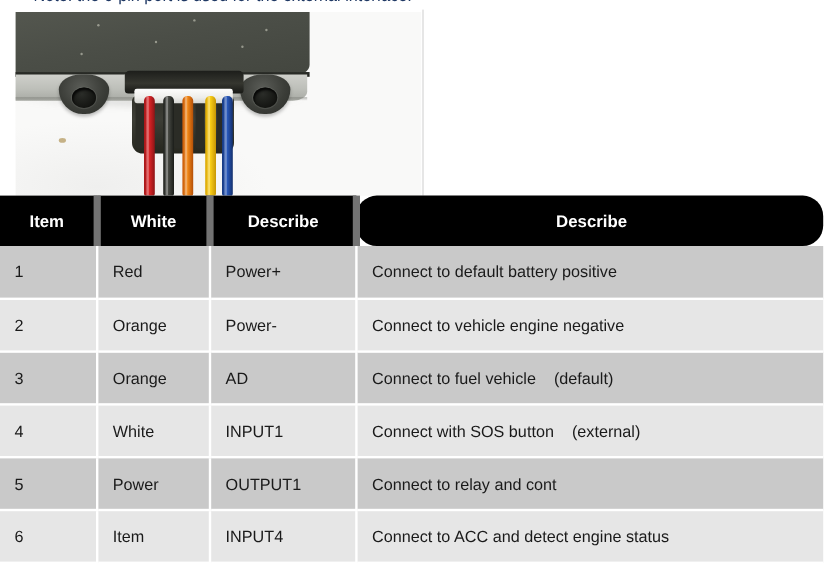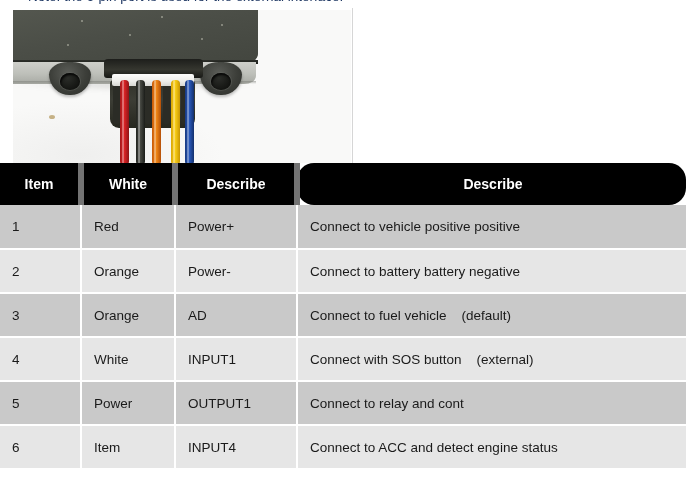--- a/index.html
+++ b/index.html
@@ -328,27 +328,27 @@
       <th>White</th>
       <th>Describe</th>
       <th>Describe</th>
     </tr>
   </thead>
   <tbody>
     <tr class="odd">
       <td>1</td>
       <td>Red</td>
       <td>Power+</td>
-      <td>Connect to vehicle positive positive</td>
+      <td>Connect to default battery positive</td>
     </tr>
     <tr class="even">
       <td>2</td>
       <td>Orange</td>
       <td>Power-</td>
-      <td>Connect to battery battery negative</td>
+      <td>Connect to vehicle engine negative</td>
     </tr>
     <tr class="odd">
       <td>3</td>
       <td>Orange</td>
       <td>AD</td>
       <td>Connect to fuel vehicle    (default)</td>
     </tr>
     <tr class="even">
       <td>4</td>
       <td>White</td>

